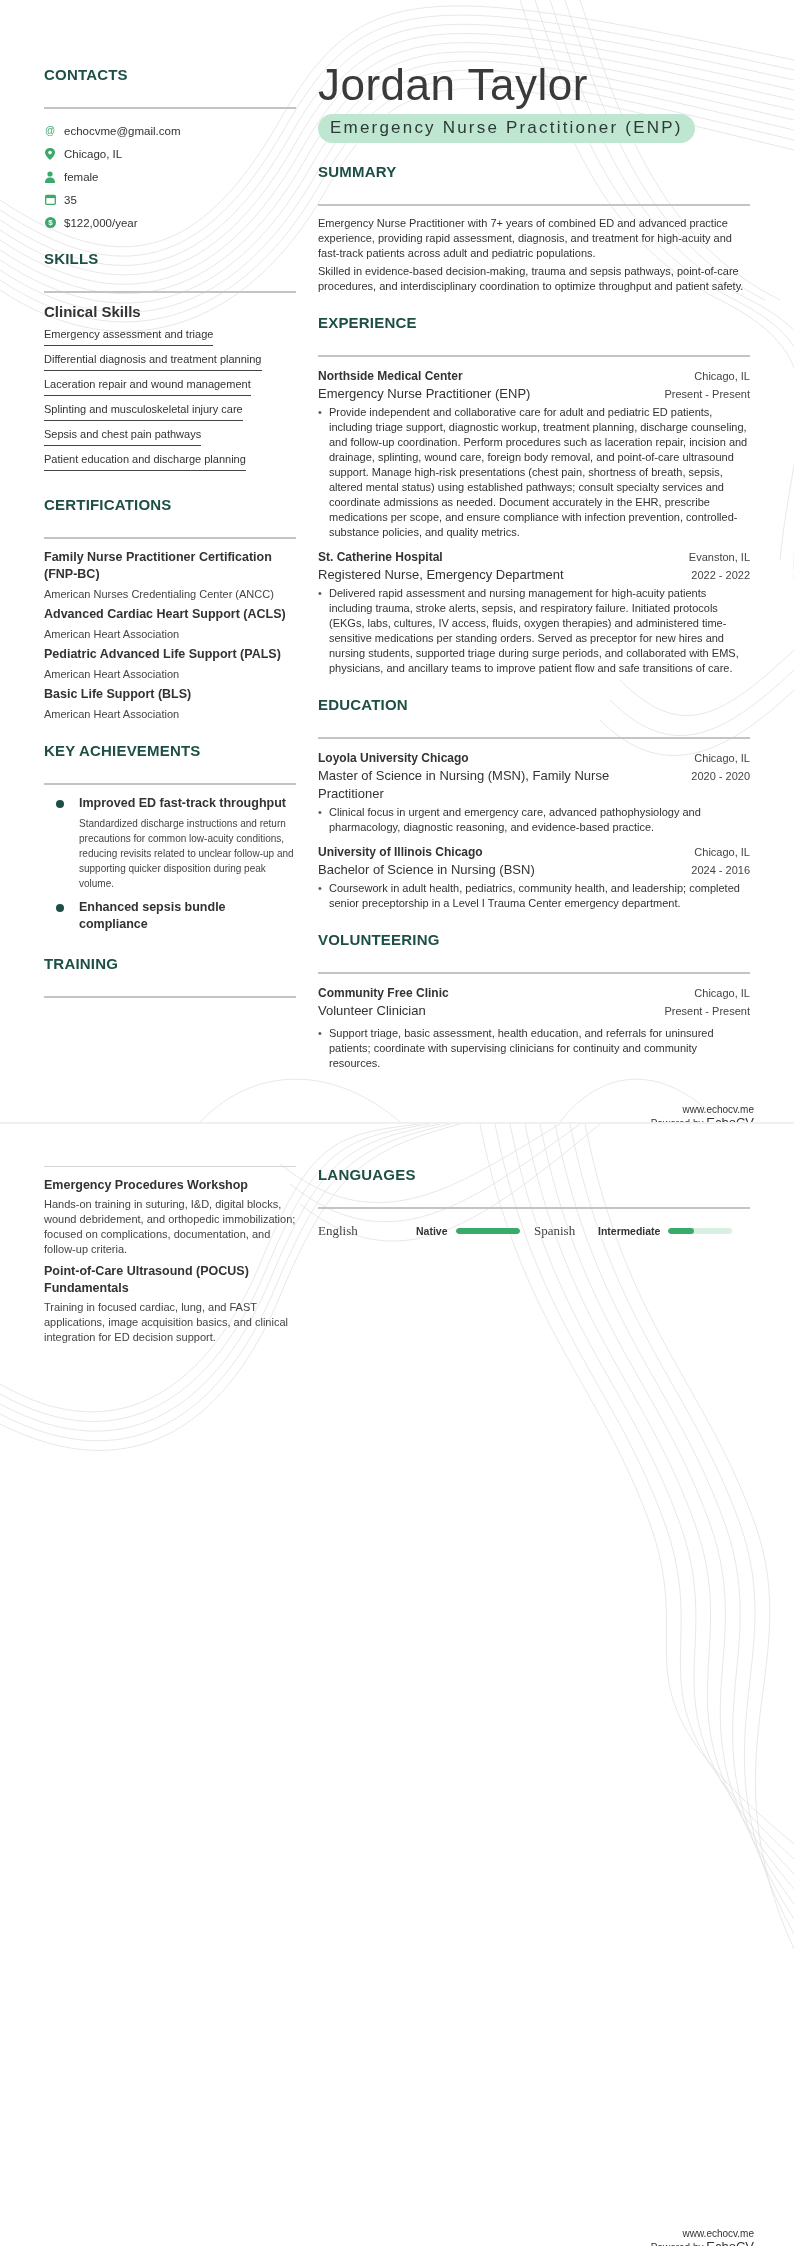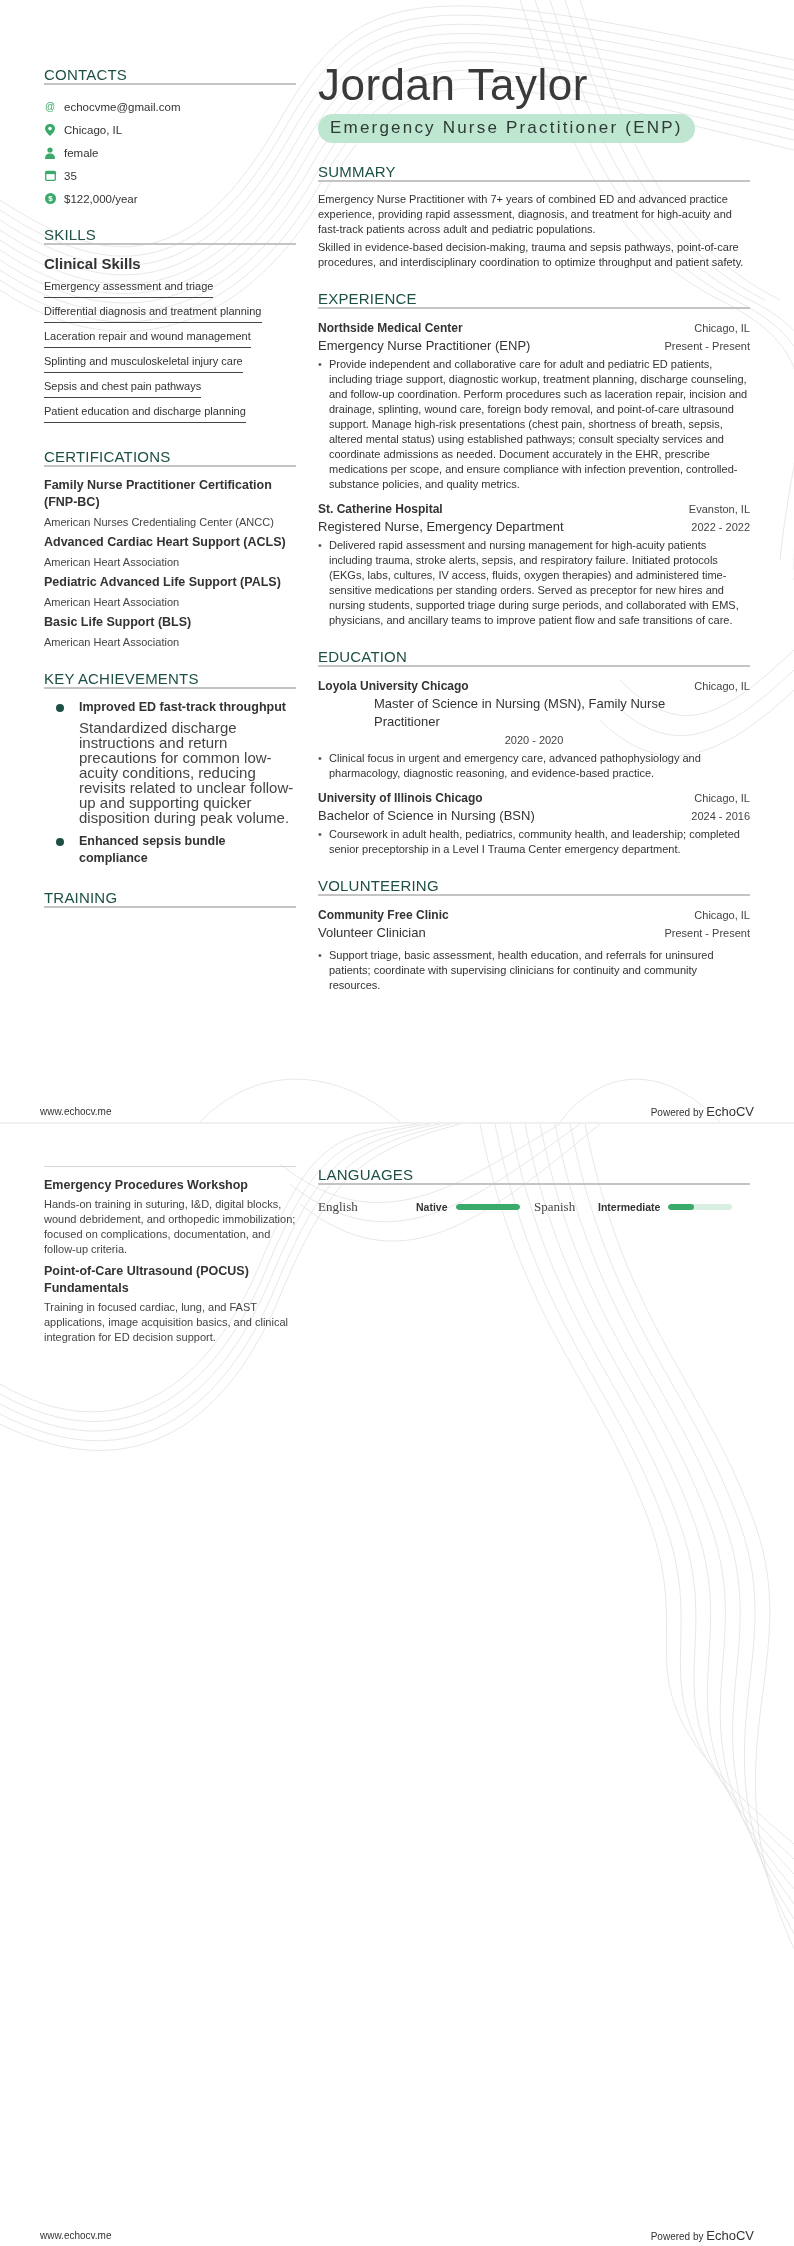--- a/index.html
+++ b/index.html
@@ -11,40 +11,40 @@
   .page2 { top: 1124px; height: 1122px; }
   .page-gap { position: absolute; top: 1122px; left: 0; width: 794px; height: 2px; background: #f0f0f0; }
 
   .bg-waves { position: absolute; inset: 0; pointer-events: none; z-index: 0; }
 
   .content { position: absolute; inset: 0; z-index: 1; }
 
   .left-col { position: absolute; left: 44px; width: 252px; }
   .right-col { position: absolute; left: 318px; width: 432px; }
 
-  .section-title { font-size: 15px; font-weight: 400; color: #1d4f45; letter-spacing: 0.2px; padding-bottom: 0; border-bottom: 2px solid #c4c4c4; margin-bottom: 10px; }
+  .section-title { font-size: 15px; font-weight: 700; color: #1d4f45; letter-spacing: 0.2px; padding-bottom: 24px; border-bottom: 2px solid #c4c4c4; margin-bottom: 10px; }
 
   
   .contact-row { display: flex; align-items: center; height: 23px; font-size: 11.5px; color: #333; }
   .contact-icon { width: 12px; height: 12px; margin-right: 8px; display: inline-flex; align-items: center; justify-content: center; color: #3aaa6a; font-size: 10px; }
 
   
   .skill-group-title { font-size: 15px; font-weight: 700; color: #333; margin-top: 6px; margin-bottom: 4px; }
   .skill-item { font-size: 11px; color: #333; display: inline-block; padding: 4px 0 5px; border-bottom: 1.5px solid #444; margin-bottom: 3px; }
   .skill-list { display: flex; flex-direction: column; align-items: flex-start; }
 
   
   .cert-title { font-size: 12.5px; font-weight: 700; color: #333; line-height: 17px; margin-top: 4px; }
   .cert-org { font-size: 11px; color: #444; line-height: 16px; margin-top: 3px; margin-bottom: 4px; }
 
   
   .ach-item { position: relative; padding-left: 35px; margin-top: 8px; }
   .ach-bullet { position: absolute; left: 12px; top: 5px; width: 8px; height: 8px; border-radius: 50%; background: #1d4f45; }
   .ach-title { font-size: 12.5px; font-weight: 700; color: #333; line-height: 17px; }
-  .ach-desc { font-size: 15px; color: #444; line-height: 15px; margin-top: 4px; }
+  .ach-desc { font-size: 10px; color: #444; line-height: 15px; margin-top: 4px; }
 
   
   .name { font-size: 44px; color: #3a3a3a; font-weight: 400; letter-spacing: 0.5px; line-height: 50px; margin-top: 18px; }
   .title-badge { display: inline-block; background: #bfe6d1; color: #2d3a35; font-size: 17px; letter-spacing: 2.2px; padding: 4px 12px 5px 12px; border-radius: 16px; margin-top: 4px; }
 
   .summary-text { font-size: 11px; line-height: 15px; color: #333; margin-bottom: 3px; }
 
   
   .entry { margin-bottom: 8px; }
   .entry-row { display: flex; justify-content: space-between; align-items: flex-end; }
@@ -62,21 +62,21 @@
 
   
   .lang-row { display: flex; align-items: center; margin-top: 14px; }
   .lang-item { display: flex; align-items: center; width: 216px; }
   .lang-name { font-size: 13px; color: #444; width: 98px; font-family: Liberation Serif, serif; }
   .lang-level { font-size: 10.5px; font-weight: 700; color: #333; margin-right: 8px; }
   .lang-bar { height: 6px; border-radius: 3px; background: #d8efe2; position: relative; overflow: hidden; }
   .lang-bar-fill { position: absolute; left: 0; top: 0; bottom: 0; border-radius: 3px; background: #3aaa6a; }
 
   
-  .footer { position: absolute; left: 40px; right: 40px; display: flex; justify-content: space-between; align-items: center; font-size: 10px; color: #333; z-index: 2; }
+  .footer { position: absolute; left: 40px; right: 40px; display: flex; justify-content: space-between; align-items: flex-end; font-size: 10px; color: #333; z-index: 2; flex-direction: column; }
   .footer .brand { font-size: 13px; color: #333; }
   .footer .powered { font-size: 10px; }
 </style>
 </head>
 <body>
 
 <div class="page page1">
   <svg class="bg-waves" width="794" height="1122" viewBox="0 0 794 1122">
     <g fill="none" stroke="#d6d6d6" stroke-width="0.7" opacity="0.8">
       <path d="M0 200 C 120 280, 200 260, 280 120 S 420 -20, 794 60"></path>
@@ -236,21 +236,21 @@
       </div>
 
       <div style="margin-top:20px;">
         <div class="section-title">EDUCATION</div>
 
         <div class="entry">
           <div class="entry-row">
             <span class="entry-org">Loyola University Chicago</span>
             <span class="entry-loc">Chicago, IL</span>
           </div>
-          <div class="entry-row" style="align-items:center;flex-direction:column;">
+          <div class="entry-row" style="align-items:flex-start;">
             <span class="entry-role" style="max-width:320px;">Master of Science in Nursing (MSN), Family Nurse Practitioner</span>
             <span class="entry-date">2020 - 2020</span>
           </div>
           <ul class="entry-bullets">
             <li>Clinical focus in urgent and emergency care, advanced pathophysiology and pharmacology, diagnostic reasoning, and evidence-based practice.</li>
           </ul>
         </div>
 
         <div class="entry">
           <div class="entry-row">

